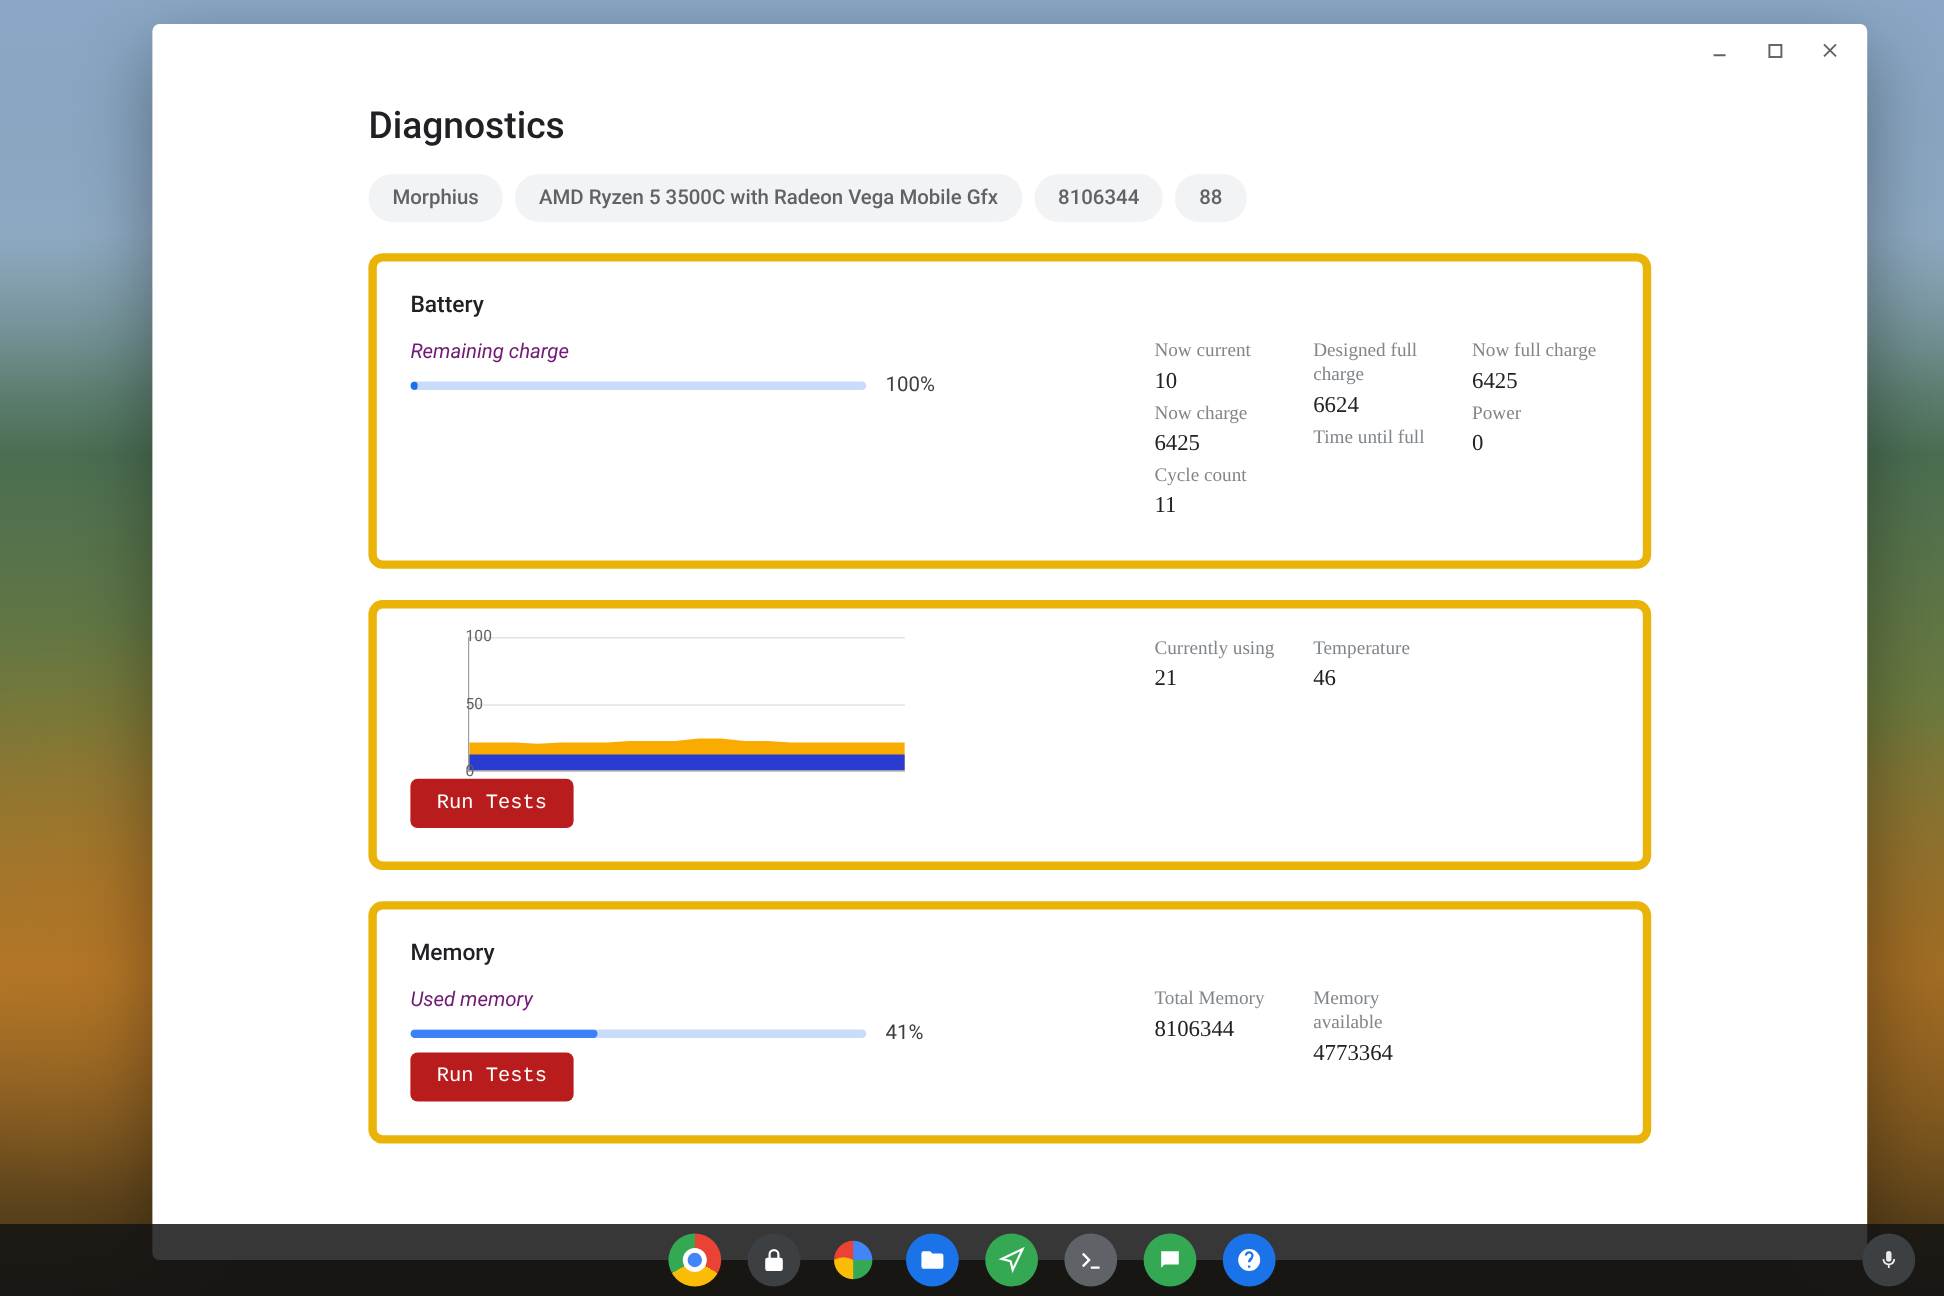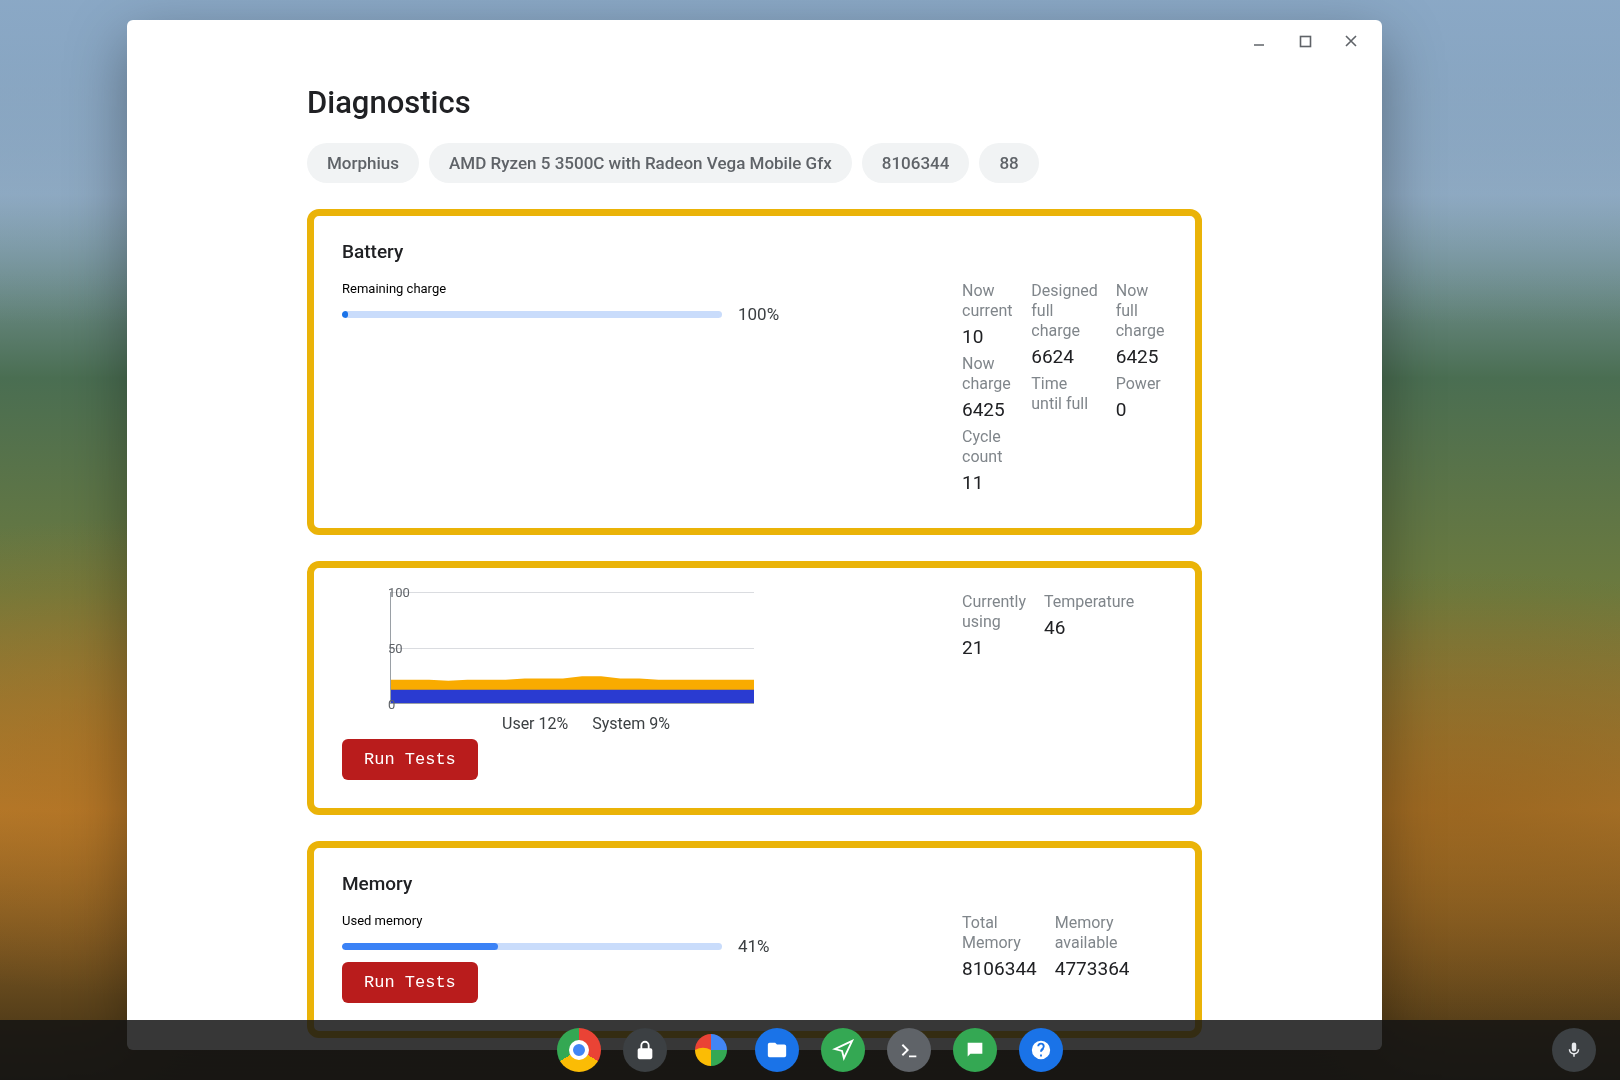--- a/index.html
+++ b/index.html
@@ -12,21 +12,21 @@
     position:absolute; inset:0;
     background:
       radial-gradient(ellipse 900px 400px at 10% 70%, rgba(180,110,30,0.6), transparent 60%),
       radial-gradient(ellipse 900px 400px at 90% 75%, rgba(140,90,25,0.6), transparent 60%),
       radial-gradient(ellipse 300px 150px at 22% 55%, rgba(160,210,230,0.7), transparent 70%),
       linear-gradient(180deg, rgba(140,170,200,0.9) 0%, rgba(140,170,200,0.0) 30%);
   }
   .window {
     position: absolute;
     left: 127px; top: 20px;
-    width: 1255px; height: 1030px;
+    width: 1429px; height: 1030px;
     background: #ffffff;
     border-radius: 6px;
     box-shadow: 0 20px 60px rgba(0,0,0,0.35);
     display: flex; flex-direction: column;
     overflow: hidden;
   }
   .titlebar {
     height: 44px;
     display: flex; justify-content: flex-end; align-items: center;
     padding-right: 10px; gap: 4px;
@@ -57,25 +57,26 @@
   }
   .card-title { font-size:19px; font-weight:500; color:#202124; margin-bottom:18px; }
   .card-body { display:flex; gap:40px; }
   .left-col { flex: 0 0 580px; }
   .stats-grid {
     flex:1;
     display:grid;
     grid-template-columns: repeat(3, 1fr);
     column-gap: 18px; row-gap: 12px;
     align-content: start;
+    font-family: Liberation Serif, serif;
   }
   .stat-label { font-size:16px; color:#80868b; line-height:1.25; }
   .stat-value { font-size:19px; color:#202124; font-weight:400; margin-top:4px; margin-bottom:6px; }
   .stat-block { display:flex; flex-direction:column; }
-  .sub-label { font-size:13px; color:#000000; margin-bottom:8px; }
+  .sub-label { font-size:17px; color:#701a75; margin-bottom:8px;font-style:italic; }
   .progress-row { display:flex; align-items:center; gap:16px; }
   .progress-track {
     width: 380px; height:7px; border-radius:4px;
     background:#c9dcfb; position:relative; overflow:hidden;
   }
   .progress-fill {
     position:absolute; left:0; top:0; bottom:0;
     background:#1a73e8; border-radius:4px;
   }
   .progress-fill.tiny { width:6px; }
@@ -206,30 +207,20 @@
               <div class="cpu-grid" style="top:50%"></div>
               <svg id="cpu-svg" width="100%" height="100%" viewBox="0 0 100 100" preserveAspectRatio="none">
                   <path d="M0,100 L0.00,79.00 L5.26,79.00 L10.53,79.00 L15.79,80.00 L21.05,79.00 L26.32,79.00 L31.58,79.00 L36.84,78.00 L42.11,78.00 L47.37,78.00 L52.63,76.00 L57.89,76.00 L63.16,78.00 L68.42,78.00 L73.68,79.00 L78.95,79.00 L84.21,79.00 L89.47,79.00 L94.74,79.00 L100.00,79.00 L100,100 Z" fill="#f9ab00"></path>
                   <path d="M0,100 L0.00,88.00 L5.26,88.00 L10.53,88.00 L15.79,88.00 L21.05,88.00 L26.32,88.00 L31.58,88.00 L36.84,88.00 L42.11,88.00 L47.37,88.00 L52.63,88.00 L57.89,88.00 L63.16,88.00 L68.42,88.00 L73.68,88.00 L78.95,88.00 L84.21,88.00 L89.47,88.00 L94.74,88.00 L100.00,88.00 L100,100 Z" fill="#2a3bd1"></path>
                 </svg>
             </div>
             <span class="cpu-axis-label" style="left:34px; top:0%">100</span>
             <span class="cpu-axis-label" style="left:34px; top:50%">50</span>
             <span class="cpu-axis-label" style="left:34px; top:100%">0</span>
           </div>
-          <div class="cpu-legend">
-            <span>
-              <span>User</span>
-              <span>12%</span>
-            </span>
-            <span>
-              <span>System</span>
-              <span>9%</span>
-            </span>
-          </div>
           <button class="run-btn">Run Tests</button>
         </div>
         <div class="stats-grid" style="grid-template-columns:repeat(3,1fr);">
           <div class="stat-block">
             <span class="stat-label">Currently using</span>
             <span class="stat-value">21</span>
           </div>
           <div class="stat-block">
             <span class="stat-label">Temperature</span>
             <span class="stat-value">46</span>

